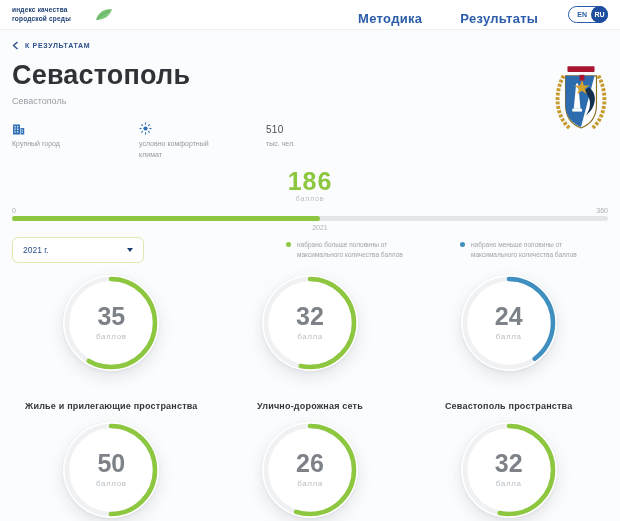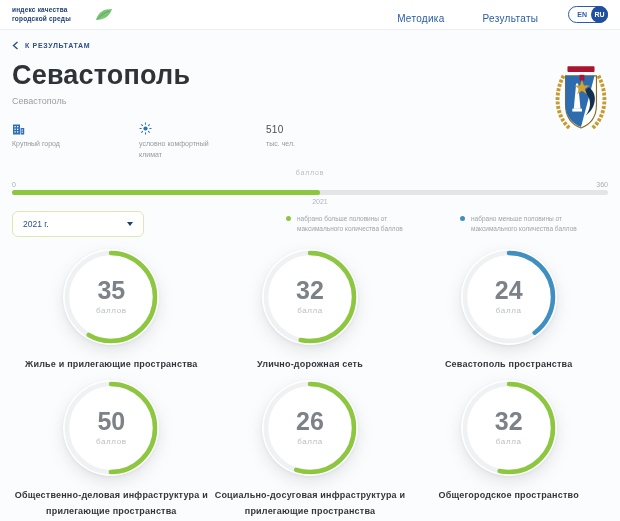--- a/index.html
+++ b/index.html
@@ -5,21 +5,21 @@
   * { margin:0; padding:0; box-sizing:border-box; }
   html,body { width:620px; height:521px; }
   body { font-family:"Liberation Sans", sans-serif; background:#fbfcfd; overflow:hidden; position:relative; }
 
   
   .app-header { height:30px; background:#fff; display:flex; align-items:center; padding:0 12px; border-bottom:1px solid #eceef0; }
   .logo { display:flex; align-items:center; cursor:pointer; }
   .logo-text { font-size:6.5px; font-weight:bold; color:#1c3e74; line-height:1.3; letter-spacing:.2px; }
   .leaf-wrap { margin-left:24px; display:flex; }
   .top-nav { margin-left:auto; display:flex; align-items:center; }
-  .nav-link { font-size:10px; font-weight:normal; color:#2a5ca8; letter-spacing:.3px; cursor:pointer; margin-left:38px;margin-top:8px; }
+  .nav-link { font-size:13px; font-weight:bold; color:#2a5ca8; letter-spacing:.3px; cursor:pointer; margin-left:38px;margin-top:8px; }
   .lang-toggle { display:flex; align-items:center; border:1px solid #2a5ca8; border-radius:9px; height:17px; padding-left:8px; background:#fff; margin-left:30px; cursor:pointer; }
   .lang-en { font-size:7px; font-weight:bold; color:#2a5ca8; margin-right:4px; }
   .lang-ru { width:17px; height:17px; border-radius:50%; background:#1f4f9e; color:#fff; font-size:7px; font-weight:bold; display:flex; align-items:center; justify-content:center; margin-right:-1px; }
 
   
   .breadcrumb { display:inline-flex; align-items:center; gap:6px; padding:11px 12px 4px; color:#2c4f8c; font-size:7px; font-weight:bold; letter-spacing:.7px; cursor:pointer; }
 
   .content { padding:0 12px; position:relative; }
   .page-title { font-size:27px; font-weight:bold; color:#2f3237; margin-top:6px; letter-spacing:.2px; }
   .page-subtitle { font-size:9px; color:#989ea5; margin-top:5px; }
@@ -50,21 +50,21 @@
   .year-select { width:132px; height:26px; border:1px solid #dfe8ae; border-radius:6px; background:#fff; display:flex; align-items:center; justify-content:space-between; padding:10px 10px; cursor:pointer; }
   .year-select-label { font-size:8.5px; color:#2c4f8c; }
   .caret { width:0; height:0; border-left:3.5px solid transparent; border-right:3.5px solid transparent; border-top:4.5px solid #1c3e74; }
   .legend { margin-left:auto; display:flex; gap:28px; padding-top:3px; margin-right:2px; }
   .legend-item { display:flex; gap:6px; width:146px; }
   .legend-dot { width:5px; height:5px; border-radius:50%; margin-top:2px; flex:none; }
   .legend-text { font-size:6.5px; color:#a0a6ac; line-height:1.6; }
 
   
   .gauges { display:grid; grid-template-columns:repeat(3,1fr); margin-top:12px; row-gap:8px; }
-  .gauge-cell { display:flex; flex-direction:column; align-items:center; }
+  .gauge-cell { display:flex; flex-direction:column; align-items:center;gap:16px; }
   .ring { width:96px; height:96px; position:relative; border-radius:50%; background:#fff;
           box-shadow:0 6px 16px rgba(125,135,145,.20), 0 1px 3px rgba(125,135,145,.12); }
   .ring svg { position:absolute; left:0; top:0; }
   .track { stroke:#f0f1f3; }
   .gauge-center { position:absolute; left:0; top:0; right:0; bottom:0; display:flex; flex-direction:column; align-items:center; justify-content:center; }
   .gauge-value { font-size:25px; font-weight:bold; color:#7d8288; line-height:1; }
   .gauge-unit { font-size:8px; color:#b9bec3; letter-spacing:.6px; margin-top:3px; }
   .gauge-label { margin-top:11px; font-size:9px; font-weight:bold; color:#33373c; text-align:center; line-height:1.8; max-width:202px; letter-spacing:.2px; }
 </style>
 </head>
@@ -156,20 +156,21 @@
       </div>
       <div class="fact-label">условно комфортный климат</div>
     </div>
     <div class="fact">
       <div class="fact-icon fact-value">510</div>
       <div class="fact-label">тыс. чел.</div>
     </div>
   </div>
 
   <div class="score">
+    <div class="score-value" style="color: rgb(141, 198, 63);">186</div>
     <div class="score-unit">баллов</div>
   </div>
 
   <div class="progress-wrap">
     <div class="progress-labels">
       <span>0</span>
       <span>360</span>
     </div>
     <div class="progress-track">
       <div class="progress-fill" style="width: 51.6667%; background: rgb(141, 198, 63);"></div>

